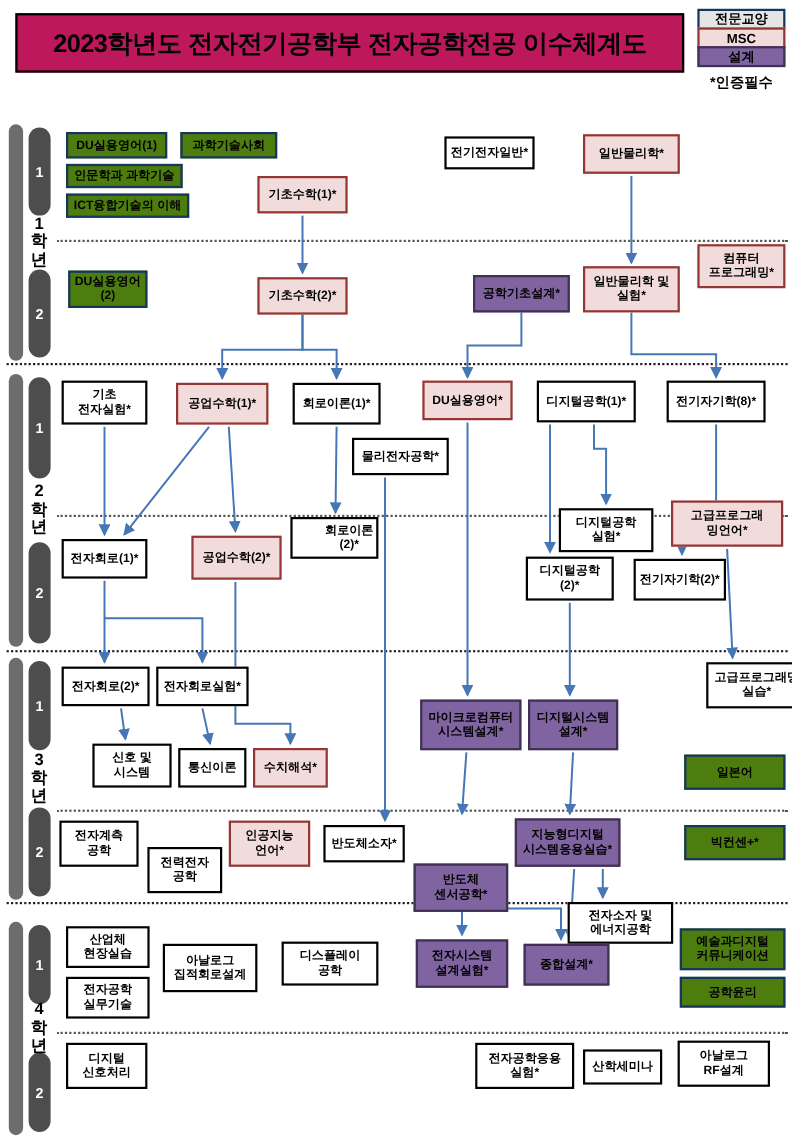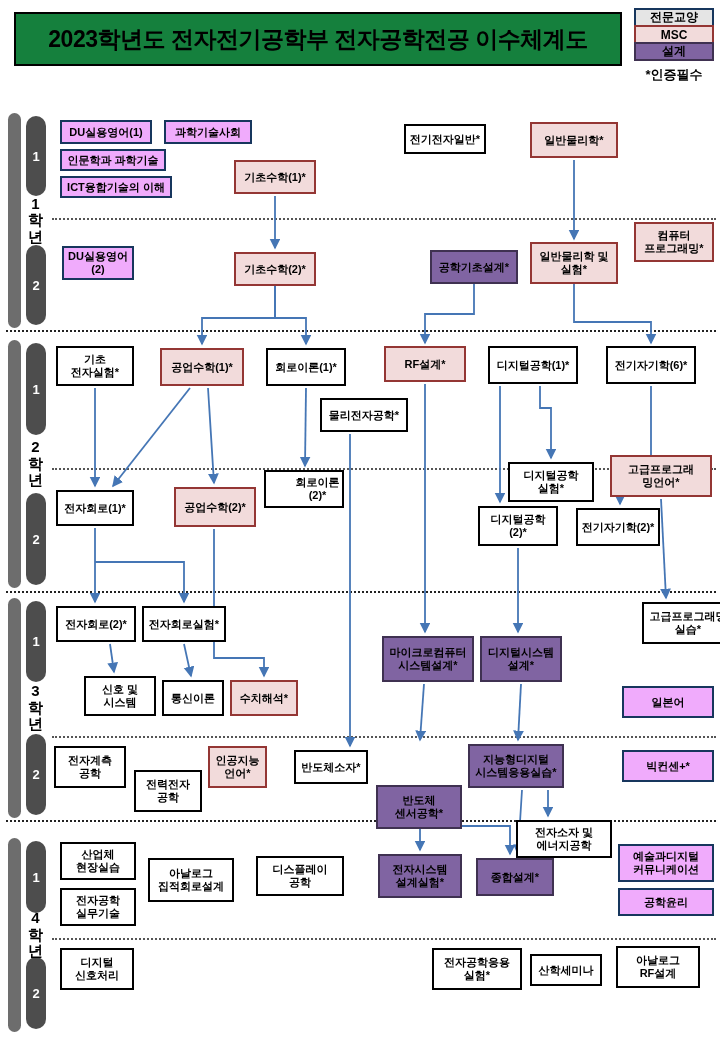--- a/index.html
+++ b/index.html
@@ -1,21 +1,21 @@
 <!DOCTYPE html>
 <html><head>
 <meta charset="utf-8">
 <style>
   html,body{margin:0;padding:0;background:#fff;}
   .page{position:relative;width:720px;height:1040px;background:#fff;overflow:hidden;
         font-family:"Liberation Sans","DejaVu Sans",sans-serif;}
 
   
   .title-box{position:absolute;left:14px;top:12px;width:608px;height:54px;border:2px solid #000;
-             display:flex;align-items:center;justify-content:center;box-sizing:border-box;background:#15803d;z-index:4;}
+             display:flex;align-items:center;justify-content:center;box-sizing:border-box;background:#be185d;z-index:4;}
   .title-box h1{margin:0;font-size:23px;font-weight:bold;color:#000;letter-spacing:-0.5px;white-space:nowrap;}
 
   
   .legend{position:absolute;left:634px;top:8px;width:80px;z-index:4;}
   .legend-item{height:15px;border:2px solid #17365d;display:flex;align-items:center;justify-content:center;
                font-size:12px;font-weight:bold;color:#000;margin-top:-2px;box-sizing:content-box;}
   .legend-item:first-child{margin-top:0;}
   .legend-item.blue{background:#e5e5e5;border-color:#17365d;}
   .legend-item.pink{background:#f2dbdb;border-color:#943634;}
   .legend-item.purple{background:#8064a2;border-color:#3f3151;}
@@ -33,21 +33,21 @@
               font-size:15px;font-weight:bold;color:#000;line-height:1.1;word-break:break-all;overflow:visible;}
 
   
   #edges{position:absolute;left:0;top:0;width:720px;height:1040px;z-index:1;}
   .edge{fill:none;stroke:#4576b5;stroke-width:1.8;}
 
   
   .course{position:absolute;box-sizing:border-box;z-index:3;display:flex;align-items:center;justify-content:center;
           text-align:center;font-size:11px;font-weight:bold;color:#000;line-height:1.18;white-space:pre-line;padding:1px;}
   .course.white{background:#fff;border:2px solid #000;}
-  .course.blue{background:#f0abfc;border:2px solid #17365d;}
+  .course.blue{background:#4d7c0f;border:2px solid #17365d;}
   .course.pink{background:#f2dbdb;border:2px solid #943634;}
   .course.purple{background:#8064a2;border:2px solid #3f3151;}
 </style>
 </head>
 <body>
 
 <div class="page">
 
   <div class="title-box">
     <h1>2023학년도 전자전기공학부 전자공학전공 이수체계도</h1>
@@ -137,23 +137,23 @@
       <div class="course pink" style="left: 234px; top: 252px; width: 82px; height: 34px; position: absolute;">기초수학(2)*</div>
       <div class="course purple" style="left: 430px; top: 250px; width: 88px; height: 34px; position: absolute;">공학기초설계*</div>
       <div class="course pink" style="left: 530px; top: 242px; width: 88px; height: 42px; position: absolute;">일반물리학 및
 실험*</div>
       <div class="course pink" style="left: 634px; top: 222px; width: 80px; height: 40px; position: absolute;">컴퓨터
 프로그래밍*</div>
       <div class="course white" style="left: 56px; top: 346px; width: 78px; height: 40px; position: absolute;">기초
 전자실험*</div>
       <div class="course pink" style="left: 160px; top: 348px; width: 84px; height: 38px; position: absolute;">공업수학(1)*</div>
       <div class="course white" style="left: 266px; top: 348px; width: 80px; height: 38px; position: absolute;">회로이론(1)*</div>
-      <div class="course pink" style="left: 384px; top: 346px; width: 82px; height: 36px; position: absolute;">RF설계*</div>
+      <div class="course pink" style="left: 384px; top: 346px; width: 82px; height: 36px; position: absolute;">DU실용영어*</div>
       <div class="course white" style="left: 488px; top: 346px; width: 90px; height: 38px; position: absolute;">디지털공학(1)*</div>
-      <div class="course white" style="left: 606px; top: 346px; width: 90px; height: 38px; position: absolute;">전기자기학(6)*</div>
+      <div class="course white" style="left: 606px; top: 346px; width: 90px; height: 38px; position: absolute;">전기자기학(8)*</div>
       <div class="course white" style="left: 320px; top: 398px; width: 88px; height: 34px; position: absolute;">물리전자공학*</div>
       <div class="course white" style="left: 56px; top: 490px; width: 78px; height: 36px; position: absolute;">전자회로(1)*</div>
       <div class="course pink" style="left: 174px; top: 487px; width: 82px; height: 40px; position: absolute;">공업수학(2)*</div>
       <div class="course white" style="left: 264px; top: 470px; width: 80px; height: 38px; position: absolute; padding-left: 28px;">회로이론(2)*</div>
       <div class="course white" style="left: 508px; top: 462px; width: 86px; height: 40px; position: absolute;">디지털공학
 실험*</div>
       <div class="course white" style="left: 478px; top: 506px; width: 80px; height: 40px; position: absolute;">디지털공학
 (2)*</div>
       <div class="course white" style="left: 576px; top: 508px; width: 84px; height: 38px; position: absolute;">전기자기학(2)*</div>
       <div class="course pink" style="left: 610px; top: 455px; width: 102px; height: 42px; position: absolute;">고급프로그래
@@ -168,21 +168,21 @@
 시스템설계*</div>
       <div class="course purple" style="left: 480px; top: 636px; width: 82px; height: 46px; position: absolute;">디지털시스템
 설계*</div>
       <div class="course white" style="left: 622px; top: 602px; width: 92px; height: 42px; position: absolute; margin-left: 20px;">고급프로그래밍
 실습*</div>
       <div class="course blue" style="left: 622px; top: 686px; width: 92px; height: 32px; position: absolute;">일본어</div>
       <div class="course white" style="left: 54px; top: 746px; width: 72px; height: 42px; position: absolute;">전자계측
 공학</div>
       <div class="course white" style="left: 134px; top: 746px; width: 68px; height: 42px; position: absolute; margin-top: 24px;">전력전자
 공학</div>
-      <div class="course pink" style="left: 208px; top: 746px; width: 59px; height: 42px; position: absolute;">인공지능
+      <div class="course pink" style="left: 208px; top: 746px; width: 74px; height: 42px; position: absolute;">인공지능
 언어*</div>
       <div class="course white" style="left: 294px; top: 750px; width: 74px; height: 34px; position: absolute;">반도체소자*</div>
       <div class="course purple" style="left: 376px; top: 785px; width: 86px; height: 44px; position: absolute;">반도체
 센서공학*</div>
       <div class="course purple" style="left: 468px; top: 744px; width: 96px; height: 44px; position: absolute;">지능형디지털
 시스템응용실습*</div>
       <div class="course blue" style="left: 622px; top: 750px; width: 92px; height: 32px; position: absolute;">빅컨센+*</div>
       <div class="course white" style="left: 516px; top: 820px; width: 96px; height: 38px; position: absolute;">전자소자 및
 에너지공학</div>
       <div class="course white" style="left: 60px; top: 842px; width: 76px; height: 38px; position: absolute;">산업체

